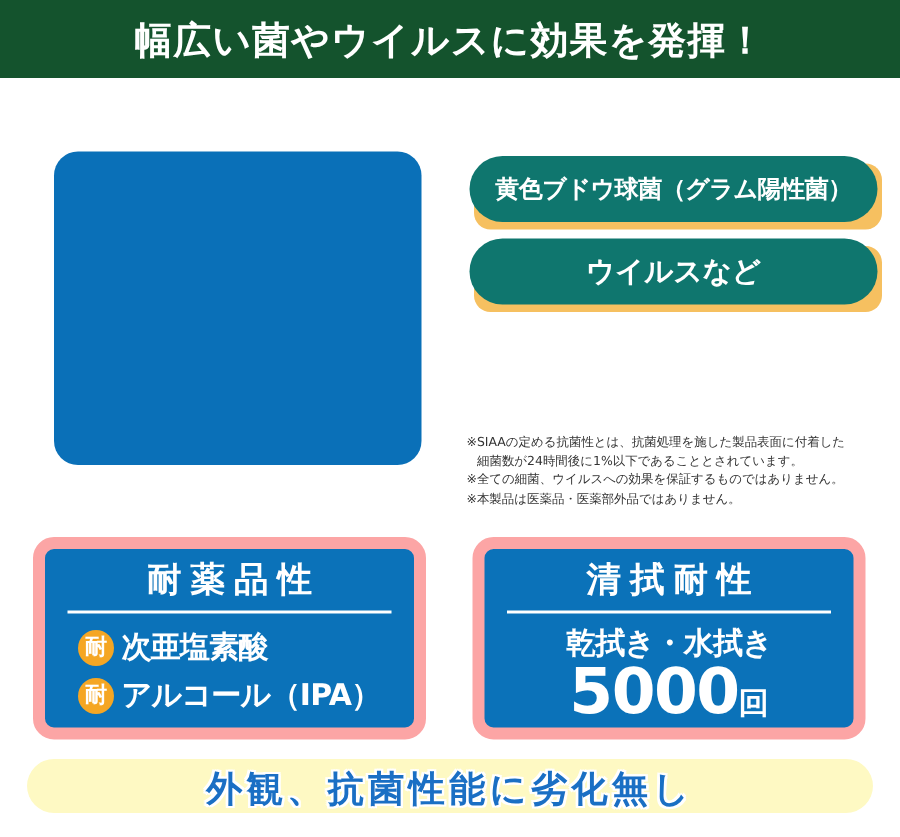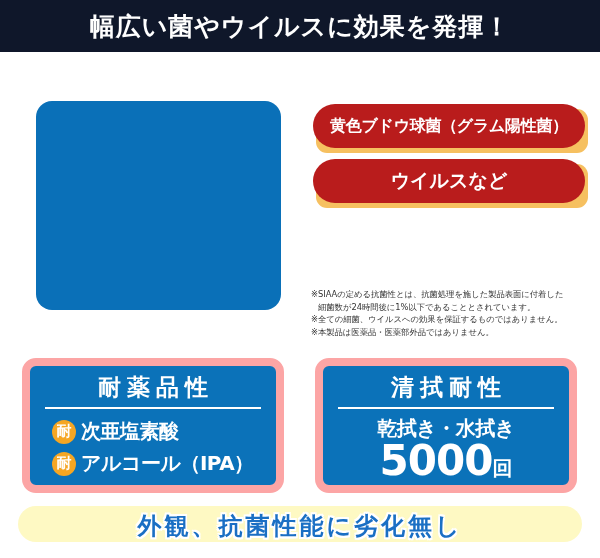--- a/index.html
+++ b/index.html
@@ -7,21 +7,21 @@
     width:600px;height:558px;
     background:#ffffff;
     font-family:"DejaVu Sans","Liberation Sans",sans-serif;
     overflow:hidden;
     position:relative;
   }
 
   
   .header-bar{
     position:absolute;left:0;top:0;width:600px;height:52px;
-    background:#0f172a;
+    background:#14532d;
     display:flex;align-items:center;justify-content:center;
   }
   .header-title{
     color:#ffffff;
     font-size:25px;
     font-weight:bold;
     letter-spacing:1px;
     line-height:1;
     white-space:nowrap;
   }
@@ -66,21 +66,21 @@
     position:absolute;left:313px;top:52px;width:272px;
   }
   .pill-wrap{position:relative;margin-bottom:11px;}
   .pill-shadow{
     position:absolute;left:3px;top:5px;width:272px;height:44px;
     background:#f6c060;border-radius:11px;
   }
   .pill{
     position:relative;
     width:272px;height:44px;
-    background:#b91c1c;
+    background:#0f766e;
     border-radius:22px;
     display:flex;align-items:center;justify-content:center;
     box-sizing:border-box;
   }
   .pill-label{
     color:#ffffff;font-weight:bold;font-size:16px;white-space:nowrap;
     letter-spacing:-0.3px;
   }
   .pill-label.big{font-size:19px;letter-spacing:0px;}
 

